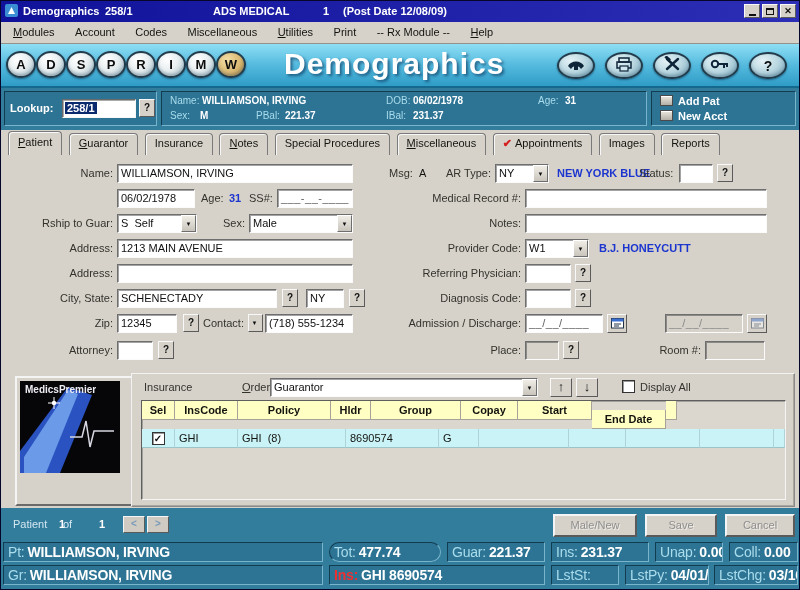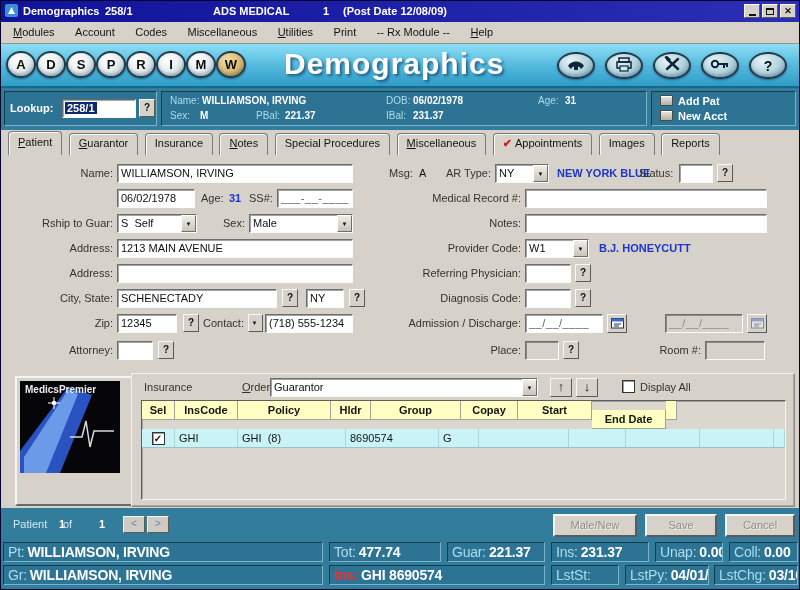--- a/index.html
+++ b/index.html
@@ -386,21 +386,21 @@
     <span class="wval" style="left:98px;top:10px;font-size:11px;">1</span>
     <span class="navbtn" style="left:122px;top:8px;">&lt;</span>
     <span class="navbtn" style="left:146px;top:8px;">&gt;</span>
     <span class="btn" style="left:552px;top:6px;width:84px;">Male/New</span>
     <span class="btn" style="left:644px;top:6px;width:72px;">Save</span>
     <span class="btn" style="left:724px;top:6px;width:70px;">Cancel</span>
   </div>
 
   <div>
     <span class="spanel" style="left:2px;top:541px;width:320px;"><span class="l">Pt:</span><span class="v">WILLIAMSON, IRVING</span></span>
-    <span class="spanel" style="left:328px;top:541px;width:112px;"><span class="l">Tot:</span><span class="v">477.74</span></span>
+    <span class="spanel" style="left:328px;top:541px;width:112px;border-radius:10px;"><span class="l">Tot:</span><span class="v">477.74</span></span>
     <span class="spanel" style="left:446px;top:541px;width:98px;"><span class="l">Guar:</span><span class="v">221.37</span></span>
     <span class="spanel" style="left:550px;top:541px;width:98px;"><span class="l">Ins:</span><span class="v">231.37</span></span>
     <span class="spanel" style="left:654px;top:541px;width:68px;"><span class="l">Unap:</span><span class="v">0.00</span></span>
     <span class="spanel" style="left:728px;top:541px;width:69px;"><span class="l">Coll:</span><span class="v">0.00</span></span>
   </div>
 
   <div>
     <span class="spanel" style="left:2px;top:564px;width:320px;"><span class="l">Gr:</span><span class="v">WILLIAMSON, IRVING</span></span>
     <span class="spanel" style="left:328px;top:564px;width:216px;"><span class="l red">Ins:</span><span class="v">GHI  8690574</span></span>
     <span class="spanel" style="left:550px;top:564px;width:68px;"><span class="l">LstSt:</span><span class="v"></span></span>

